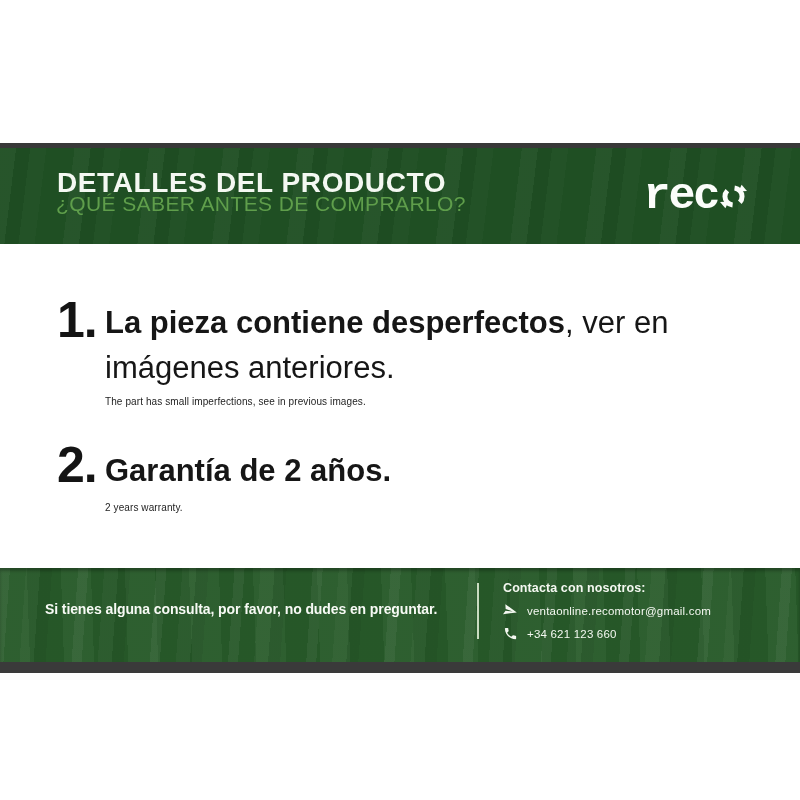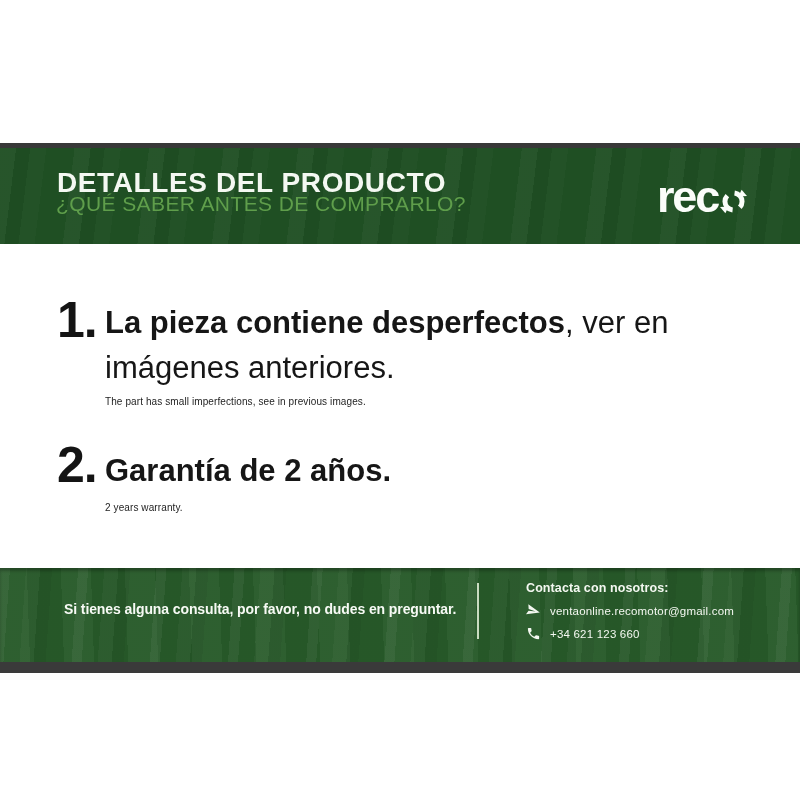--- a/index.html
+++ b/index.html
@@ -19,21 +19,21 @@
   .h-title{
     position:absolute;left:57px;top:21px;color:#f4f8f2;font-size:28px;font-weight:700;
     letter-spacing:0.6px;line-height:1;white-space:nowrap;
   }
   .h-sub{
     position:absolute;left:56px;top:45px;color:#5f9e4b;font-size:21px;font-weight:400;
     letter-spacing:0.4px;line-height:1;white-space:nowrap;
   }
   .brand{
     position:absolute;right:52px;top:26px;color:#fbfdfa;font-size:45px;font-weight:700;
-    letter-spacing:-2.2px;line-height:1;white-space:nowrap;display:flex;align-items:center;
+    letter-spacing:-2.2px;line-height:1;white-space:nowrap;display:flex;align-items:flex-start;font-family:Liberation Mono, monospace;
   }
   .recycle-o{width:27px;height:27px;margin:9px 1px 0 2px;}
   
   .item{position:absolute;left:57px;color:#121212;}
   .item-1{top:295px;}
   .item-2{top:440px;}
   .num{
     position:absolute;left:0;top:0;font-size:50px;font-weight:700;line-height:1;color:#141414;
     letter-spacing:-1px;
   }
@@ -46,25 +46,25 @@
   
   .footer-band{
     position:absolute;left:0;top:568px;width:800px;height:94px;
     background:
       repeating-linear-gradient(94deg,rgba(255,255,255,0.05) 0 10px,rgba(0,0,0,0) 10px 26px,rgba(255,255,255,0.03) 26px 40px,rgba(0,0,0,0.05) 40px 52px,rgba(0,0,0,0) 52px 78px),
       repeating-linear-gradient(88deg,rgba(255,255,255,0.03) 0 30px,rgba(0,0,0,0.03) 30px 64px),
       #275a29;
     box-shadow:inset 0 3px 3px rgba(0,0,0,0.25);
   }
   .f-message{
-    position:absolute;left:64px;top:33px;color:#f7faf5;font-size:14px;font-weight:700;
+    position:absolute;left:45px;top:33px;color:#f7faf5;font-size:14px;font-weight:700;
     letter-spacing:-0.1px;white-space:nowrap;
   }
   .f-divider{position:absolute;left:477px;top:15px;width:2px;height:56px;background:rgba(230,242,220,0.85);}
-  .contact{position:absolute;left:526px;top:13px;color:#f4f8f1;}
+  .contact{position:absolute;left:503px;top:13px;color:#f4f8f1;}
   .c-head{font-size:12.5px;font-weight:700;letter-spacing:0.1px;white-space:nowrap;}
   .c-row{display:flex;align-items:center;margin-top:8px;white-space:nowrap;text-align:right;}
   .c-row .ico{width:15px;height:15px;margin-right:9px;flex:0 0 auto;}
   .c-row span{font-size:11.5px;font-weight:400;letter-spacing:0.2px;}
   .bottom-strip{position:absolute;left:0;top:662px;width:800px;height:11px;background:#3a3a3a;}
 </style>
 </head>
 <body>
 
 <div class="canvas">

